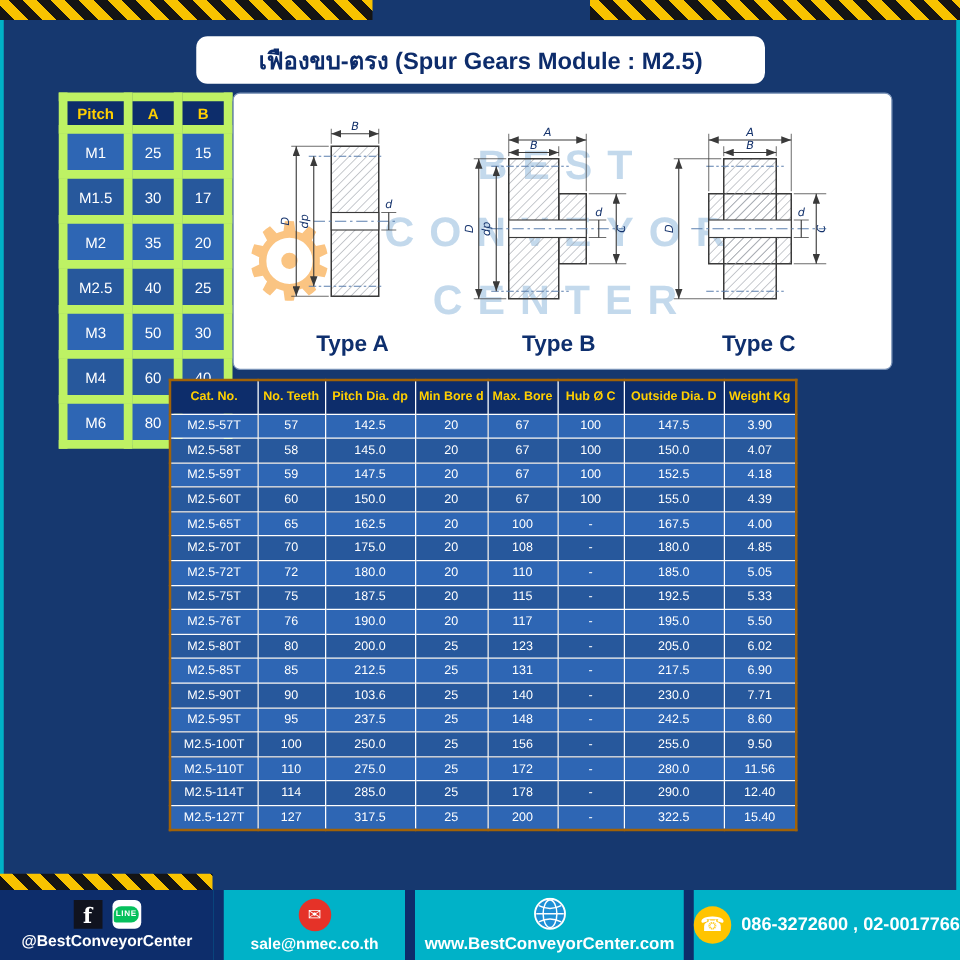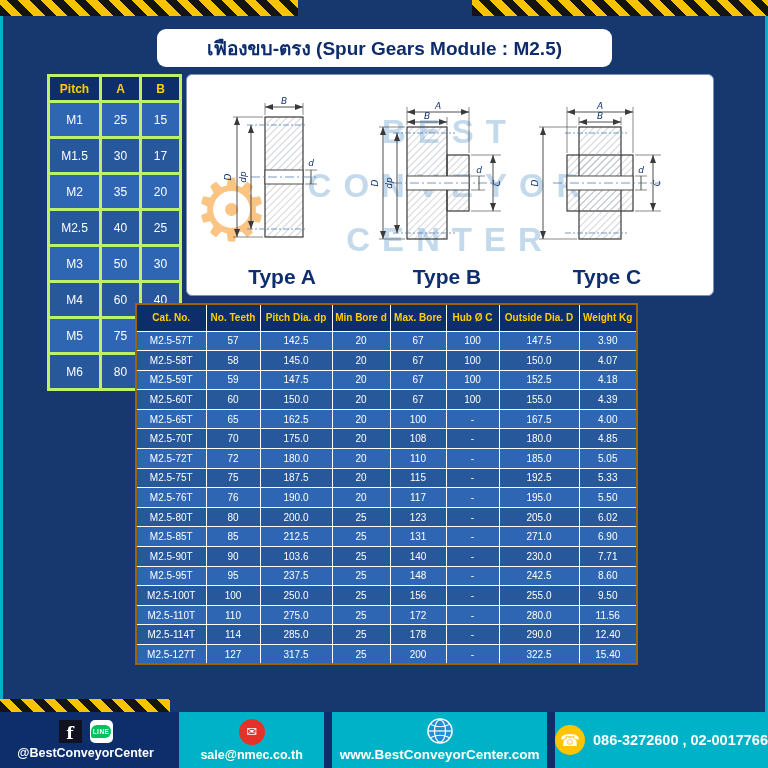--- a/index.html
+++ b/index.html
@@ -18,40 +18,40 @@
   .hz-tr { right:0; top:0; width:296px; height:16px; }
   .hz-bl { left:0; top:699px; width:170px; height:13px; }
 
   .title-box { position:absolute; left:157px; top:29px; width:455px; height:38px;
     background:#ffffff; border-radius:9px; display:flex; align-items:center; justify-content:center;
     color:#0d2c6b; font-weight:bold; font-size:19px; z-index:2; }
 
   
   table.pitch { position:absolute; left:47px; top:74px; border-collapse:collapse;
     table-layout:fixed; z-index:2; }
-  table.pitch th, table.pitch td { border:3px solid #bef264; text-align:center; }
+  table.pitch th, table.pitch td { border:7px solid #bef264; text-align:center; }
   table.pitch th { background:#0d2d6b; color:#ffcf00; font-size:12px; font-weight:bold; height:26px; }
   table.pitch td { color:#ffffff; font-size:12px; height:36px; }
   table.pitch tbody tr:nth-child(odd)  td { background:#2e66b4; }
   table.pitch tbody tr:nth-child(even) td { background:#27589c; }
 
   
   .diagram-panel { position:absolute; left:186px; top:74px; width:528px; height:222px;
     background:#ffffff; border:1px solid #7a93b8; border-radius:6px; z-index:2; overflow:hidden; }
   .watermark { position:absolute; left:0; right:0; top:30px; text-align:center;
     color:#b5d0e8; opacity:.8; font-weight:bold; letter-spacing:12px;
     font-size:33px; line-height:54px; pointer-events:none; }
   .gear-logo { position:absolute; left:6px; top:92px; font-size:86px; line-height:1;
     color:#f7941d; opacity:.55; pointer-events:none; }
   .drawing { position:absolute; top:20px; }
   .dw-a { left:30px;  width:130px; }
   .dw-b { left:180px; width:160px; }
   .dw-c { left:340px; width:160px; }
   .type-label { position:absolute; top:190px; text-align:center;
-    color:#0e2f6e; font-weight:bold; font-size:21px; }
+    color:#0e2f6e; font-weight:bold; font-size:18px; }
   .tl-a { left:30px;  width:130px; }
   .tl-b { left:180px; width:160px; }
   .tl-c { left:340px; width:160px; }
 
   .tech line.dim { stroke:#3a3a3a; stroke-width:0.9; }
   .tech line.ext { stroke:#3a3a3a; stroke-width:0.6; }
   .tech .cl  { stroke:#5b7fae; stroke-width:0.8; }
   .tech .body { fill:none; stroke:#3a3a3a; stroke-width:1.2; }
   .tech .bore { fill:#ffffff; stroke:#3a3a3a; stroke-width:0.9; }
   .tech text { fill:#13316b; font-size:9px; font-style:italic; font-family:"DejaVu Sans", sans-serif; }
@@ -141,25 +141,20 @@
         </tr>
         <tr>
           <td>M3</td>
           <td>50</td>
           <td>30</td>
         </tr>
         <tr>
           <td>M4</td>
           <td>60</td>
           <td>40</td>
-        </tr>
-        <tr>
-          <td>M5</td>
-          <td>75</td>
-          <td>50</td>
         </tr>
         <tr>
           <td>M6</td>
           <td>80</td>
           <td>60</td>
         </tr>
       </tbody>
   </table>
 
   <div class="diagram-panel">
@@ -415,21 +410,21 @@
           <td>205.0</td>
           <td>6.02</td>
         </tr>
         <tr>
           <td>M2.5-85T</td>
           <td>85</td>
           <td>212.5</td>
           <td>25</td>
           <td>131</td>
           <td>-</td>
-          <td>271.0</td>
+          <td>217.5</td>
           <td>6.90</td>
         </tr>
         <tr>
           <td>M2.5-90T</td>
           <td>90</td>
           <td>103.6</td>
           <td>25</td>
           <td>140</td>
           <td>-</td>
           <td>230.0</td>

